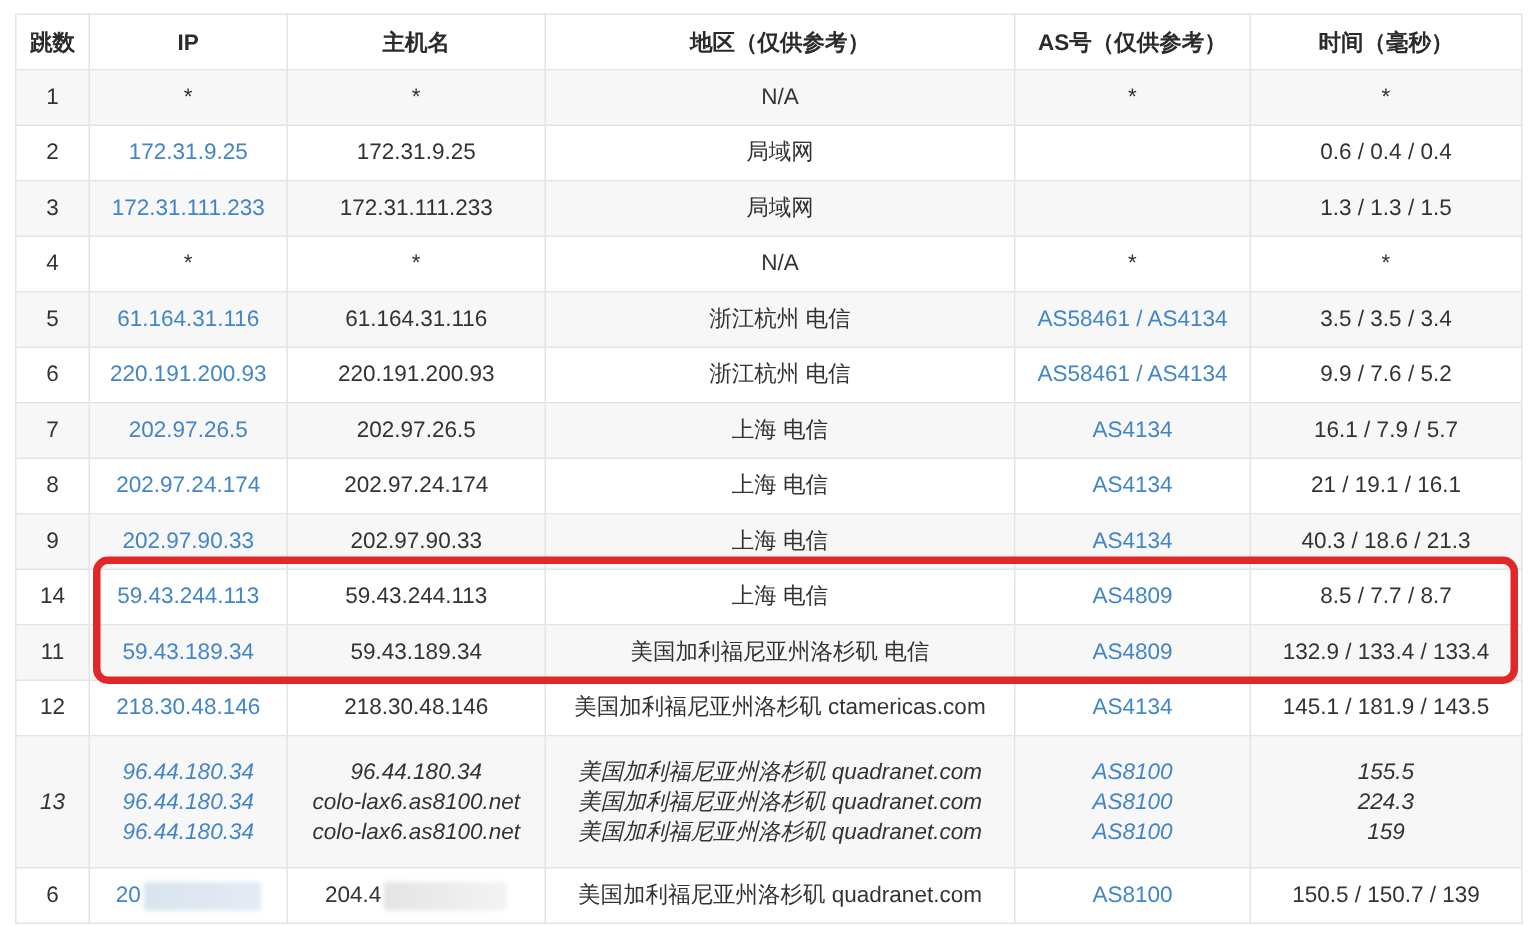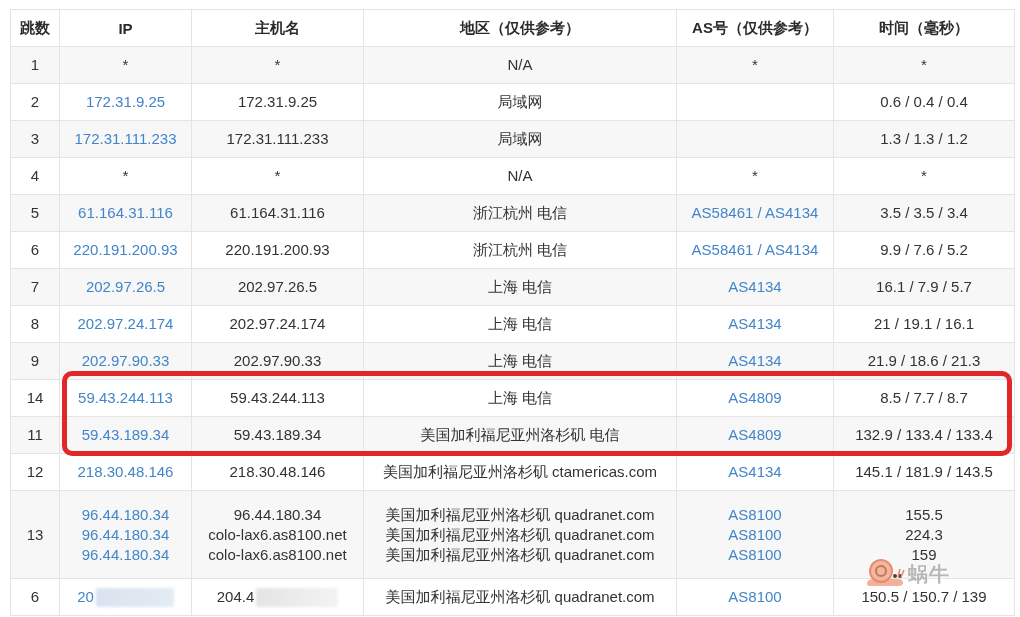--- a/index.html
+++ b/index.html
@@ -7,21 +7,21 @@
   .page{position:relative;width:1020px;height:617px;background:#fff;overflow:hidden;}
   table.trace{position:absolute;left:10px;top:9px;width:1004px;border-collapse:collapse;table-layout:fixed;background:#fff;}
   table.trace th, table.trace td{
     border:1px solid #e4e4e4;text-align:center;vertical-align:middle;
     font-size:15px;color:#333;padding:0 4px;box-sizing:border-box;overflow:hidden;white-space:nowrap;
   }
   table.trace{border:1px solid #cfcfcf;}
   table.trace th{height:37px;font-weight:bold;color:#2b2b2b;background:#fff;}
   table.trace td{height:37px;}
   tr.stripe td{background:#f7f7f7;}
-  tr.tall td{height:88px;}
+  tr.tall td{height:88px;font-style:italic;}
   .line{line-height:20px;}
   a.lnk, .lnk{color:#4285c9;text-decoration:none;cursor:pointer;}
   .censor{display:inline-block;vertical-align:middle;height:19px;border-radius:2px;margin-left:2px;filter:blur(1.5px);}
   .censor-blue{width:78px;background:linear-gradient(90deg,#d9e3ef,#e3ebf4);}
   .censor-gray{width:82px;background:linear-gradient(90deg,#e4e4e6,#f3f3f4);}
   .highlight-box{
     position:absolute;left:62px;top:371px;width:950px;height:85px;
     border:5px solid #e12728;border-radius:10px;box-sizing:border-box;
     pointer-events:none;z-index:5;background:transparent;
   }
@@ -108,21 +108,21 @@
           <td>
             <div class="line"><span>172.31.111.233</span></div>
           </td>
           <td>
             <div class="line"><span>局域网</span></div>
           </td>
           <td>
             <div class="line"><span></span></div>
           </td>
           <td>
-            <div class="line"><span>1.3 / 1.3 / 1.2</span></div>
+            <div class="line"><span>1.3 / 1.3 / 1.5</span></div>
           </td>
         </tr>
         <tr>
           <td>
             <div class="line"><span>4</span></div>
           </td>
           <td>
             <div class="line"><span>*</span></div>
           </td>
           <td>
@@ -228,21 +228,21 @@
           <td>
             <div class="line"><span>202.97.90.33</span></div>
           </td>
           <td>
             <div class="line"><span>上海 电信</span></div>
           </td>
           <td>
             <div class="line"><a class="lnk" href="#">AS4134</a></div>
           </td>
           <td>
-            <div class="line"><span>21.9 / 18.6 / 21.3</span></div>
+            <div class="line"><span>40.3 / 18.6 / 21.3</span></div>
           </td>
         </tr>
         <tr>
           <td>
             <div class="line"><span>14</span></div>
           </td>
           <td>
             <div class="line"><a class="lnk" href="#">59.43.244.113</a></div>
           </td>
           <td>
@@ -347,28 +347,15 @@
           <td>
             <div class="line"><span>150.5 / 150.7 / 139</span></div>
           </td>
         </tr>
       </tbody>
   </table>
 
   <div class="highlight-box"></div>
 
   <div class="watermark">
-    <div class="wm-top">
-      <span class="snail">
-        <svg width="42" height="34" viewBox="0 0 42 34">
-          <path d="M3 29 Q3 24 10 24 L34 24 Q39 24 39 28 Q39 31 34 31 L7 31 Q3 31 3 29Z" fill="#f3a98e" opacity="0.9"></path>
-          <circle cx="17" cy="16" r="11" fill="#f5b397" stroke="#e28a6c" stroke-width="2" opacity="0.95"></circle>
-          <circle cx="17" cy="16" r="5" fill="none" stroke="#a96a52" stroke-width="2" opacity="0.8"></circle>
-          <circle cx="31" cy="21" r="2" fill="#5a3d33"></circle>
-          <circle cx="36" cy="21" r="2" fill="#5a3d33"></circle>
-          <path d="M34 22 L36 14 M37 22 L40 15" stroke="#e28a6c" stroke-width="1.5" fill="none"></path>
-        </svg>
-      </span>
-      <span class="wm-name">蜗牛</span>
-    </div>
   </div>
 
 </div>
 
 </body></html>

